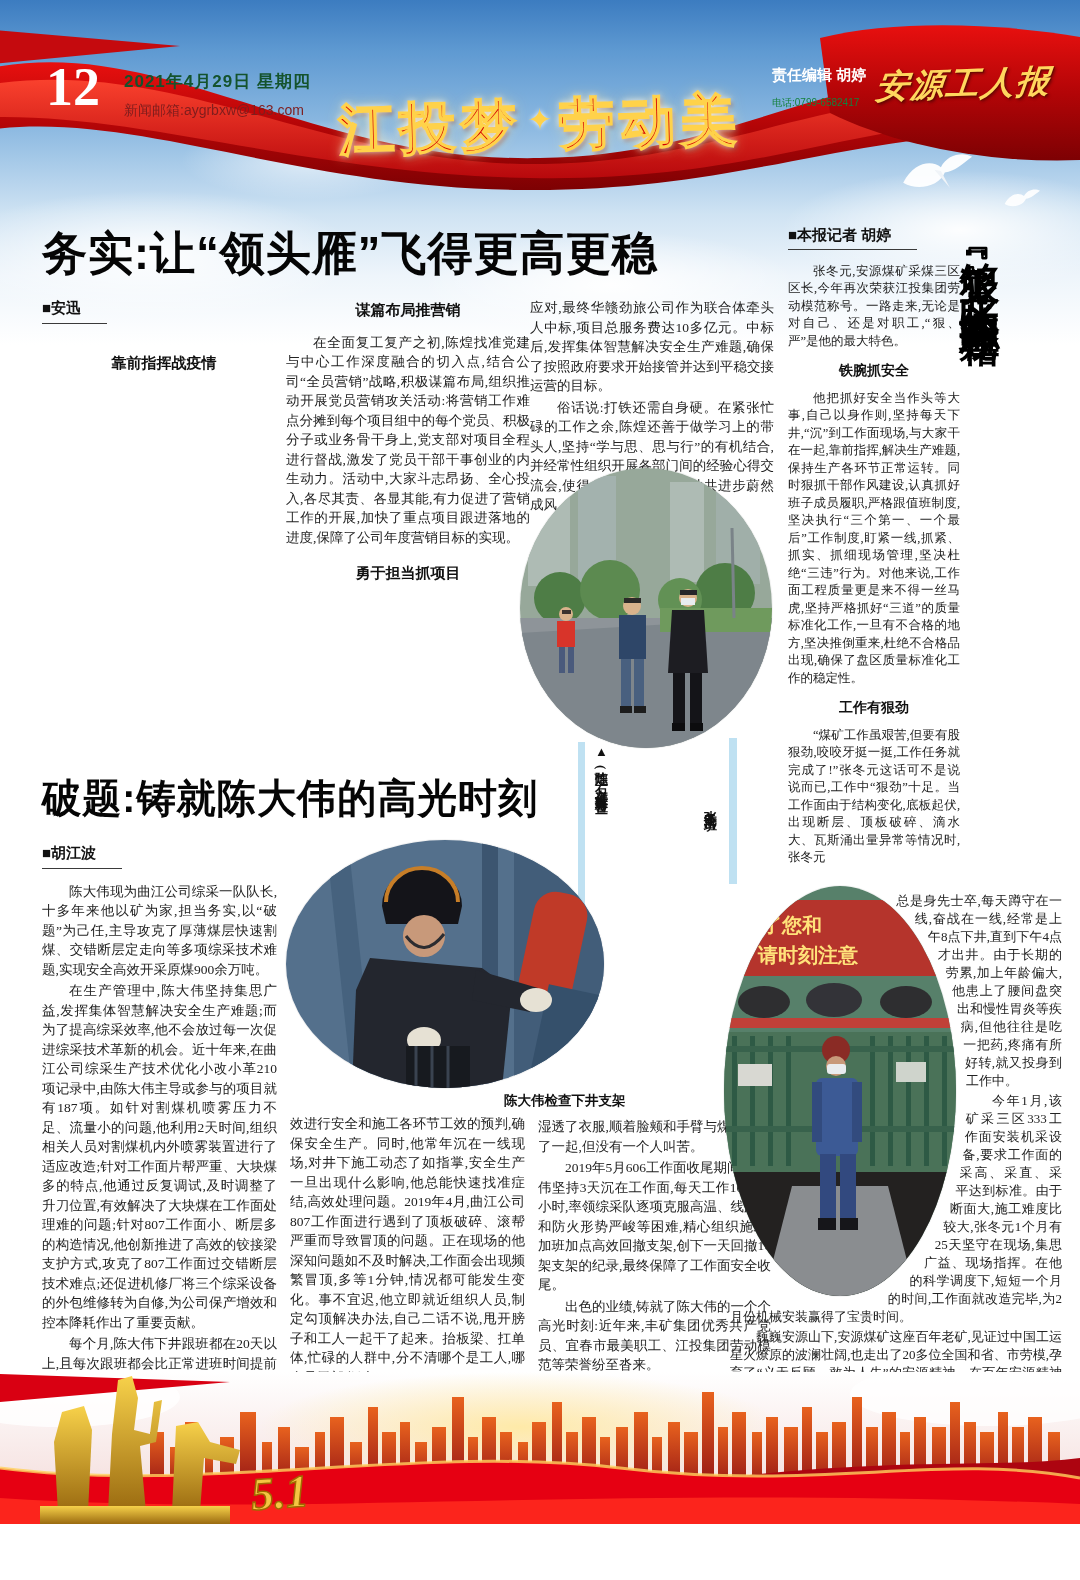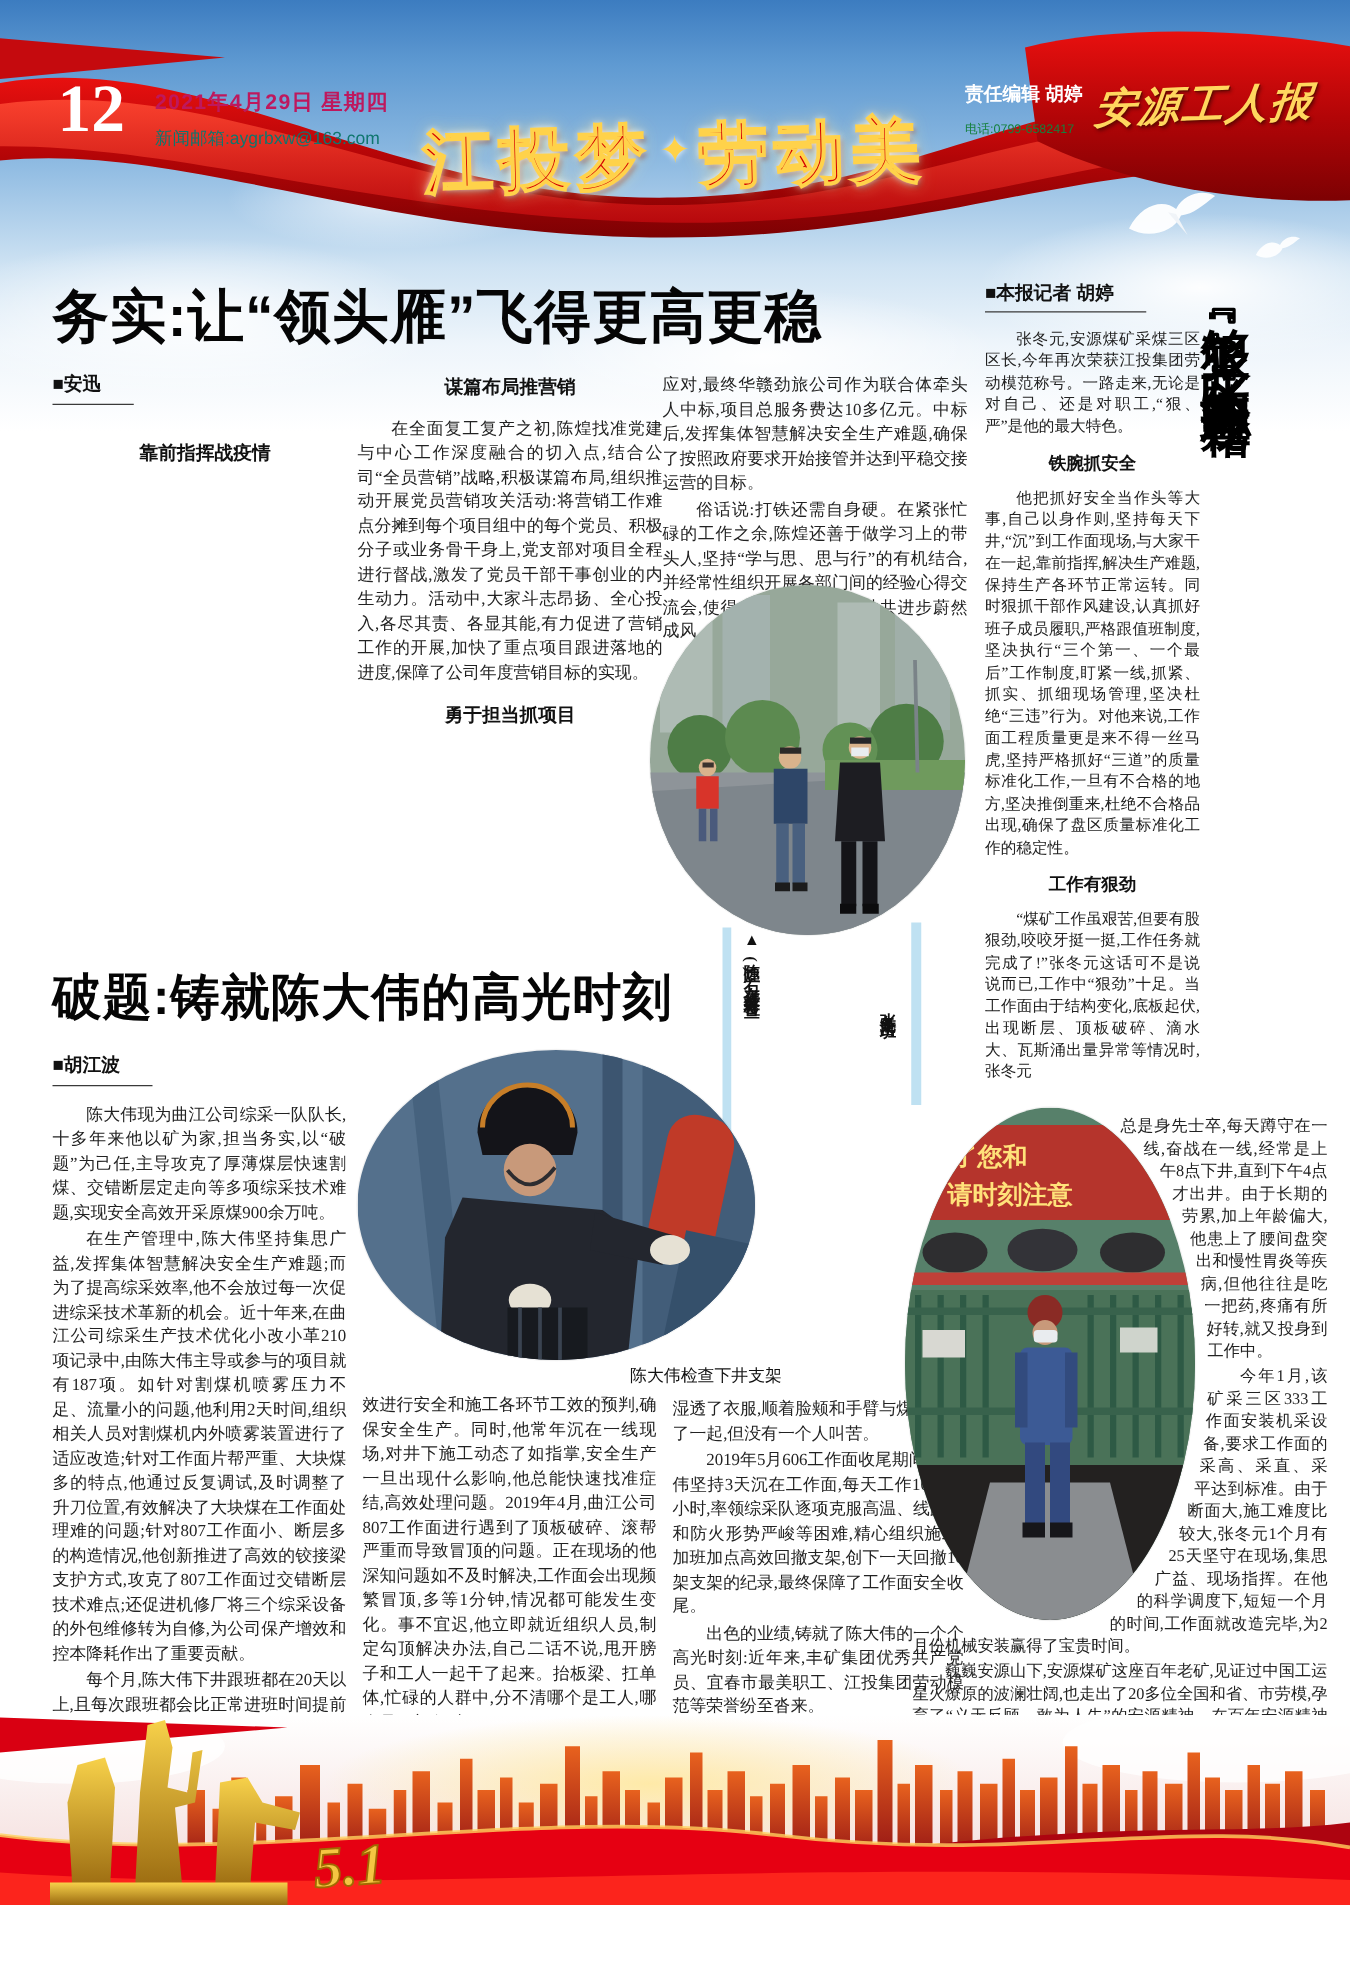--- a/index.html
+++ b/index.html
@@ -7,22 +7,22 @@
     position:relative;width:1080px;height:1580px;margin:0 auto;
     background:#ffffff;overflow:hidden;
     font-family:"Liberation Serif","DejaVu Serif",serif;color:#1c1c1c;
   }
   
   .sky{position:absolute;left:0;top:0;width:1080px;height:345px;
     background:linear-gradient(180deg,#3c7cc0 0%,#5f9ad2 15%,#8fbbe2 38%,#cfe3f3 62%,#eef5fb 80%,#ffffff 100%);}
   .cloud{position:absolute;background:radial-gradient(ellipse at center,rgba(255,255,255,.95) 0%,rgba(255,255,255,0) 70%);border-radius:50%;}
   .ribbon-svg{position:absolute;left:0;top:18px;width:1080px;height:190px;}
   .pagenum{position:absolute;left:46px;top:60px;font-size:54px;font-weight:bold;color:#fff;line-height:1;}
-  .hdate{position:absolute;left:124px;top:70px;font-size:17px;font-weight:bold;color:#be185d;letter-spacing:1px;}
-  .hemail{position:absolute;left:124px;top:102px;font-size:14px;color:#0f766e;}
+  .hdate{position:absolute;left:124px;top:70px;font-size:17px;font-weight:bold;color:#14532d;letter-spacing:1px;}
+  .hemail{position:absolute;left:124px;top:102px;font-size:14px;color:#7f1d1d;}
   .heditor{position:absolute;left:772px;top:66px;font-size:15px;font-weight:bold;color:#fff;}
   .hphone{position:absolute;left:772px;top:96px;font-size:10px;color:#15803d;text-align:center;}
   .masthead{position:absolute;left:876px;top:62px;font-size:33px;font-weight:900;font-style:italic;
     color:#ffd75e;letter-spacing:2px;transform:skewX(-8deg) rotate(-2deg);
     text-shadow:1px 1px 0 #6b0a00,2px 2px 3px rgba(0,0,0,.4);white-space:nowrap;
     font-family:"Liberation Serif",serif;}
   .banner{position:absolute;left:300px;top:88px;width:480px;text-align:center;
     transform:rotate(-1.5deg);white-space:nowrap;
     font-family:"Liberation Sans","DejaVu Sans",sans-serif;}
   .banner .w{font-size:56px;font-weight:900;color:#d40000;letter-spacing:5px;
@@ -45,21 +45,21 @@
   .p{margin:0 0 2px 0;text-indent:2em;}
   .p.cont{text-indent:0;}
   .byline{display:inline-block;font-size:15px;font-weight:bold;border-bottom:1.5px solid #3a3a3a;
     padding:0 26px 5px 0;margin-bottom:13px;color:#111;}
   .subhead{text-align:center;font-weight:bold;font-size:15px;margin:16px 0 13px 0;color:#111;
     text-indent:0;}
   
   .a2col1{position:absolute;left:42px;top:843px;width:235px;}
   .a2col2{position:absolute;left:290px;top:1114px;width:235px;}
   .a2col3{position:absolute;left:538px;top:1117px;width:233px;}
-  .a2caption{position:absolute;left:504px;top:1092px;font-size:13.5px;font-weight:normal;color:#111;}
+  .a2caption{position:absolute;left:504px;top:1092px;font-size:13.5px;font-weight:bold;color:#111;}
   
   .a3narrow{position:absolute;left:788px;top:226px;width:172px;font-size:12.5px;line-height:17.5px;}
   .a3narrow .subhead{font-size:14px;margin:12px 0 10px 0;}
   .a3wide{position:absolute;left:730px;top:892px;width:332px;font-size:13px;line-height:18px;}
   .a3float{float:left;width:232px;height:406px;shape-outside:ellipse(50% 50%);margin:0 8px 4px -4px;}
   .vheadline{position:absolute;left:960px;top:230px;height:590px;writing-mode:vertical-rl;
     font-size:40px;font-weight:900;color:#000;letter-spacing:4px;line-height:1.0;
     font-family:"Liberation Sans","DejaVu Sans",sans-serif;}
   
   .photo{position:absolute;overflow:hidden;border-radius:50%;box-shadow:0 0 0 1px rgba(0,0,0,.05);}

